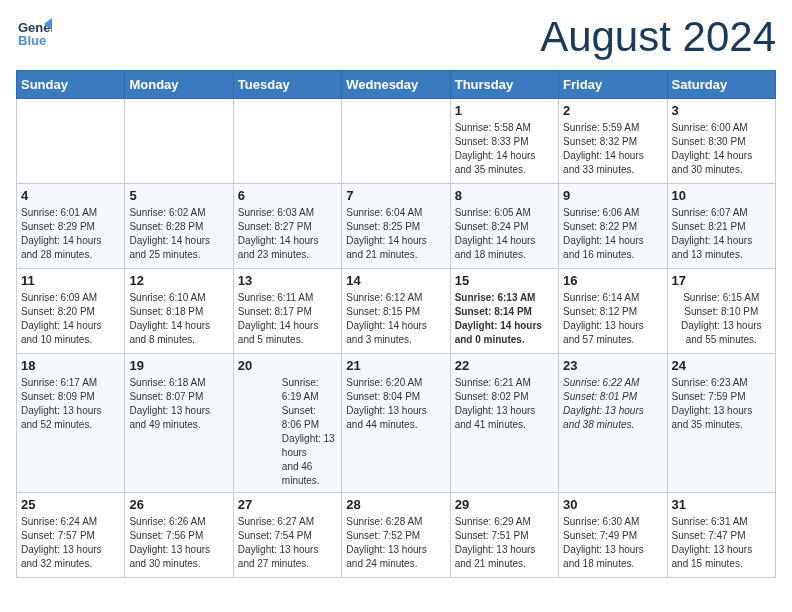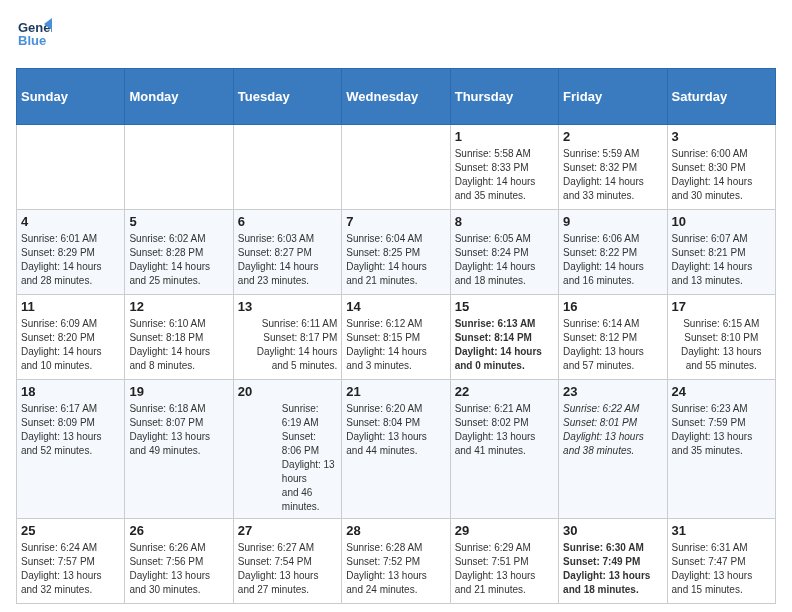--- a/index.html
+++ b/index.html
@@ -36,21 +36,21 @@
       margin-top: 4px;
     }
     table {
       width: 100%;
       border-collapse: collapse;
       table-layout: fixed;
     }
     thead th {
       background-color: #3a7abf;
       color: #fff;
-      padding: 20px 4px;
+      padding: 6px 4px;
       font-size: 13px;
       font-weight: bold;
       text-align: left;
       border: 1px solid #2a6aaf;
     }
     tbody td {
       border: 1px solid #ccc;
       vertical-align: top;
       padding: 4px 4px;
       font-size: 10px;
@@ -87,20 +87,21 @@
         <svg width="36" height="36" viewBox="0 0 36 36">
           <rect x="0" y="0" width="36" height="36" fill="white"></rect>
           <text x="2" y="16" font-family="Arial" font-weight="bold" font-size="13" fill="#1a3a5c">General</text>
           <text x="2" y="29" font-family="Arial" font-weight="bold" font-size="13" fill="#4a90d9">Blue</text>
           <polygon points="28,8 36,2 36,14" fill="#4a90d9"></polygon>
         </svg>
       </div>
     </div>
   </div>
   <div class="title-area">
+    <div class="month-title">August 2024</div>
   </div>
 </div>
 
 <table>
   <thead>
     <tr>
     <th>Sunday</th>
         <th>Monday</th>
         <th>Tuesday</th>
         <th>Wednesday</th>
@@ -198,21 +199,21 @@
         </td>
         <td>
           <span class="day-number">12</span>
           <div class="cell-info" style="white-space: pre-line;">Sunrise: 6:10 AM
 Sunset: 8:18 PM
 Daylight: 14 hours
 and 8 minutes.</div>
         </td>
         <td>
           <span class="day-number">13</span>
-          <div class="cell-info" style="white-space: pre-line; text-align: right;">Sunrise: 6:11 AM
+          <div class="cell-info" style="white-space: pre-line;">Sunrise: 6:11 AM
 Sunset: 8:17 PM
 Daylight: 14 hours
 and 5 minutes.</div>
         </td>
         <td>
           <span class="day-number">14</span>
           <div class="cell-info" style="white-space: pre-line;">Sunrise: 6:12 AM
 Sunset: 8:15 PM
 Daylight: 14 hours
 and 3 minutes.</div>
@@ -321,21 +322,21 @@
         </td>
         <td>
           <span class="day-number">29</span>
           <div class="cell-info" style="white-space: pre-line;">Sunrise: 6:29 AM
 Sunset: 7:51 PM
 Daylight: 13 hours
 and 21 minutes.</div>
         </td>
         <td>
           <span class="day-number">30</span>
-          <div class="cell-info" style="white-space: pre-line; font-weight: bold;">Sunrise: 6:30 AM
+          <div class="cell-info" style="white-space: pre-line;">Sunrise: 6:30 AM
 Sunset: 7:49 PM
 Daylight: 13 hours
 and 18 minutes.</div>
         </td>
         <td>
           <span class="day-number">31</span>
           <div class="cell-info" style="white-space: pre-line;">Sunrise: 6:31 AM
 Sunset: 7:47 PM
 Daylight: 13 hours
 and 15 minutes.</div>

